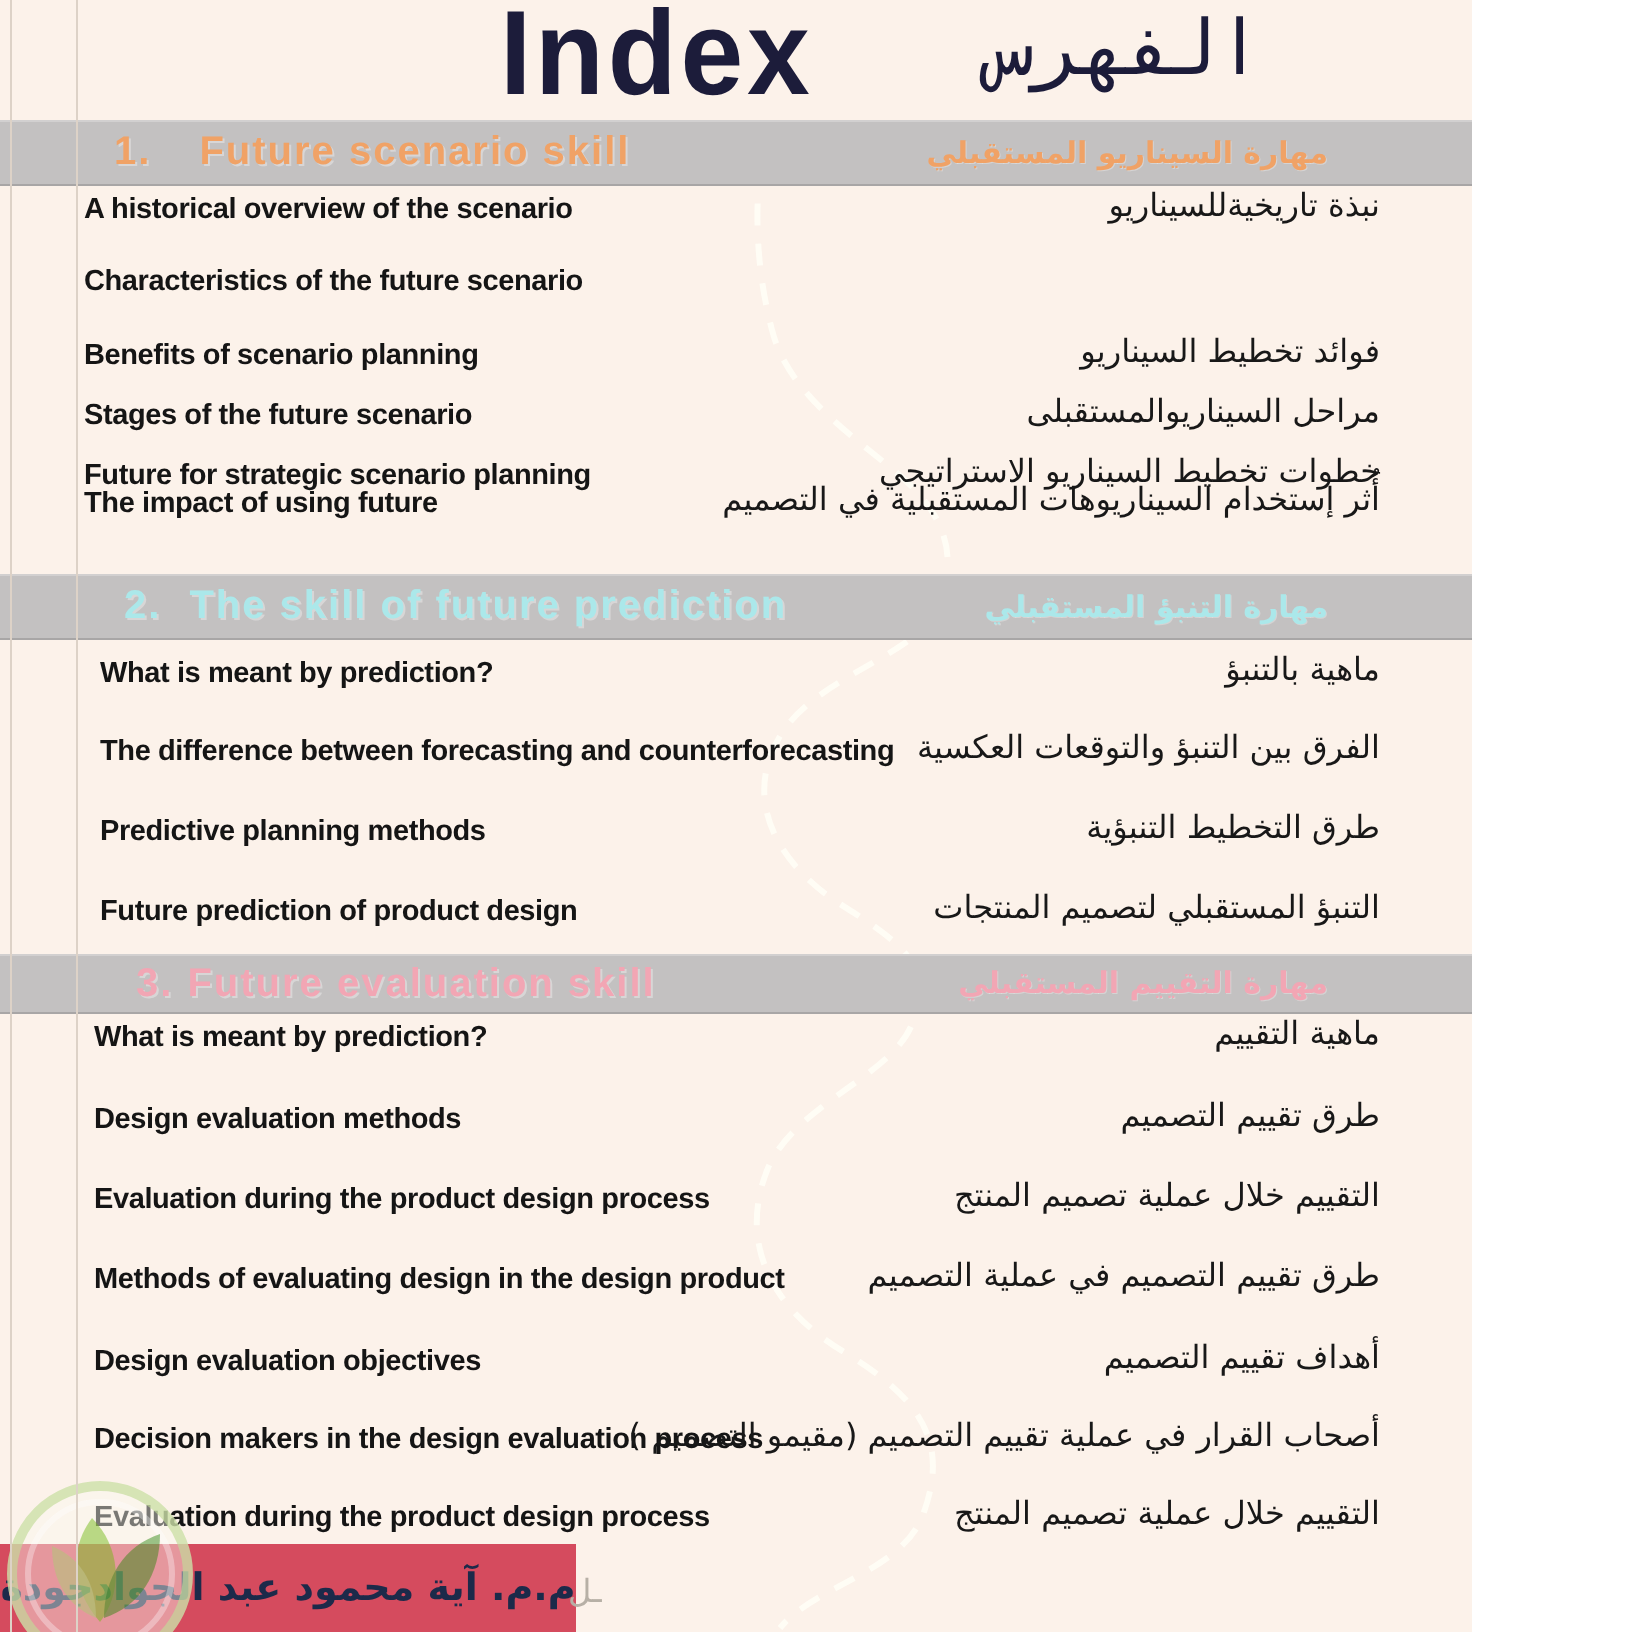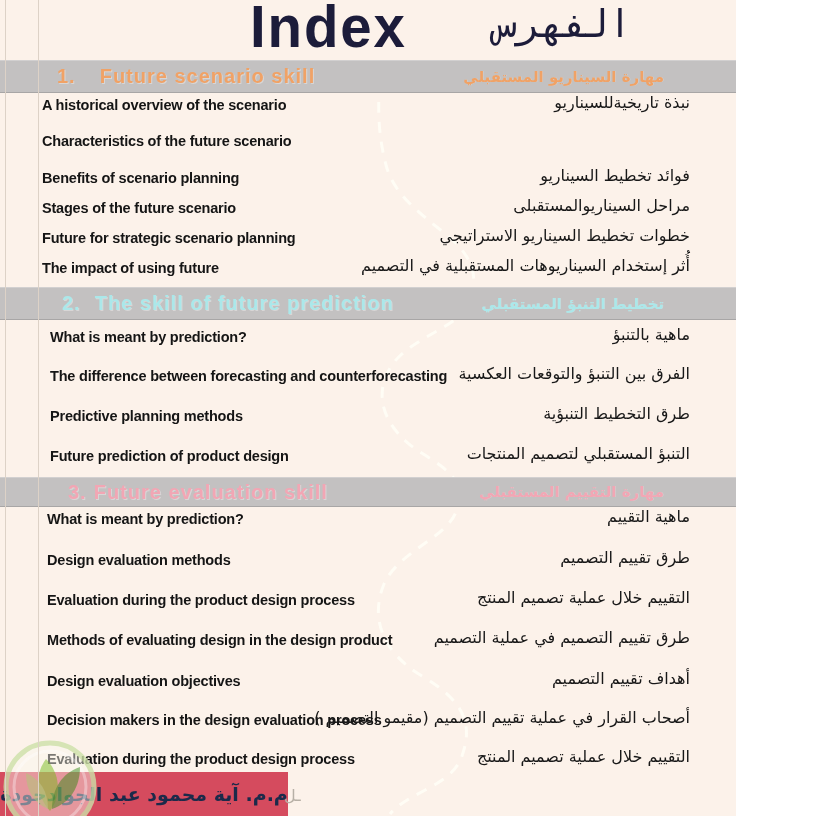--- a/index.html
+++ b/index.html
@@ -112,29 +112,29 @@
     <span class="ar">فوائد تخطيط السيناريو</span>
   </div>
   <div class="row s1" style="top:200px">
     <span class="en">Stages of the future scenario</span>
     <span class="ar">مراحل السيناريوالمستقبلى</span>
   </div>
   <div class="row s1" style="top:230px">
     <span class="en">Future for strategic scenario planning</span>
     <span class="ar">خطوات تخطيط السيناريو الاستراتيجي</span>
   </div>
-  <div class="row s1" style="top:260px">
+  <div class="row s1" style="top:244px">
     <span class="en">The impact of using future</span>
     <span class="ar">أُثر إستخدام السيناريوهات المستقبلية في التصميم</span>
   </div>
 
   <div class="bar bar2">
     <span class="num c-cyan">2.</span>
     <span class="t c-cyan">The skill of future prediction</span>
-    <span class="ar c-cyan">تخطيط التنبؤ المستقبلي</span>
+    <span class="ar c-cyan">مهارة التنبؤ المستقبلي</span>
   </div>
 
   <div class="row s2" style="top:329px">
     <span class="en">What is meant by prediction?</span>
     <span class="ar">ماهية بالتنبؤ</span>
   </div>
   <div class="row s2" style="top:368px">
     <span class="en">The difference between forecasting and counterforecasting</span>
     <span class="ar">الفرق بين التنبؤ والتوقعات العكسية</span>
   </div>

